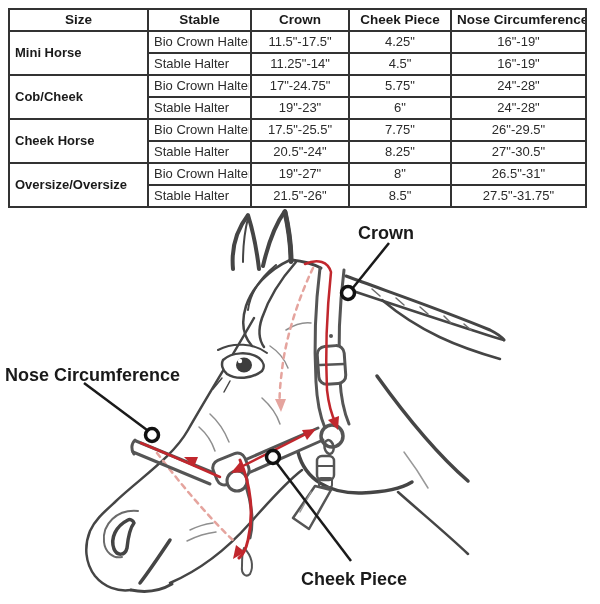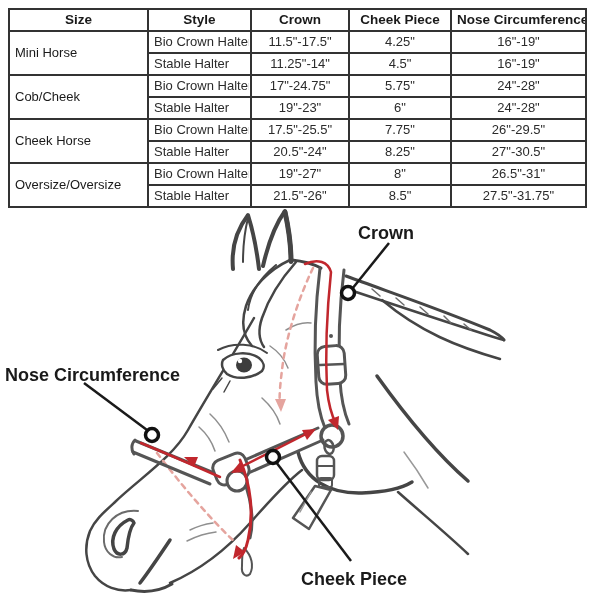--- a/index.html
+++ b/index.html
@@ -10,21 +10,21 @@
   .canvas{position:absolute;inset:0;padding-left:28px;}
   table.size-chart{
     position:absolute;top:8px;left:8px;width:577px;
     border-collapse:collapse;table-layout:fixed;background:#fff;
   }
   table.size-chart th,table.size-chart td{
     border:2px solid #333333;height:20px;padding:0 5px;
     font-size:13px;line-height:1.1;white-space:nowrap;overflow:hidden;
   }
   table.size-chart th{font-weight:bold;text-align:center;font-size:13.5px;}
-  td.cell-size{font-weight:normal;text-align:left;vertical-align:middle;font-size:13.5px;border-radius:21px;}
+  td.cell-size{font-weight:bold;text-align:left;vertical-align:middle;font-size:13.5px;border-radius:21px;}
   td.cell-style{text-align:left;color:#2b2b2b;border-radius:8px;}
   td.cell-val{text-align:center;color:#2b2b2b;}
   svg.horse{position:absolute;top:205px;left:0;}
   svg text{font-family:"Liberation Sans",sans-serif;}
 </style>
 </head>
 <body>
 
 <div class="canvas">
 
@@ -32,21 +32,21 @@
     <colgroup>
       <col style="width:139px">
         <col style="width:103px">
         <col style="width:98px">
         <col style="width:102px">
         <col style="width:135px">
     </colgroup>
     <thead>
       <tr>
         <th>Size</th>
-        <th>Style</th>
+        <th>Stable</th>
         <th>Crown</th>
         <th>Cheek Piece</th>
         <th>Nose Circumference</th>
       </tr>
     </thead>
     <tbody>
       <tr>
         <td class="cell-size" rowspan="2">Mini Horse</td>
         <td class="cell-style">Bio Crown Halter</td>
         <td class="cell-val">11.5"-17.5"</td>

